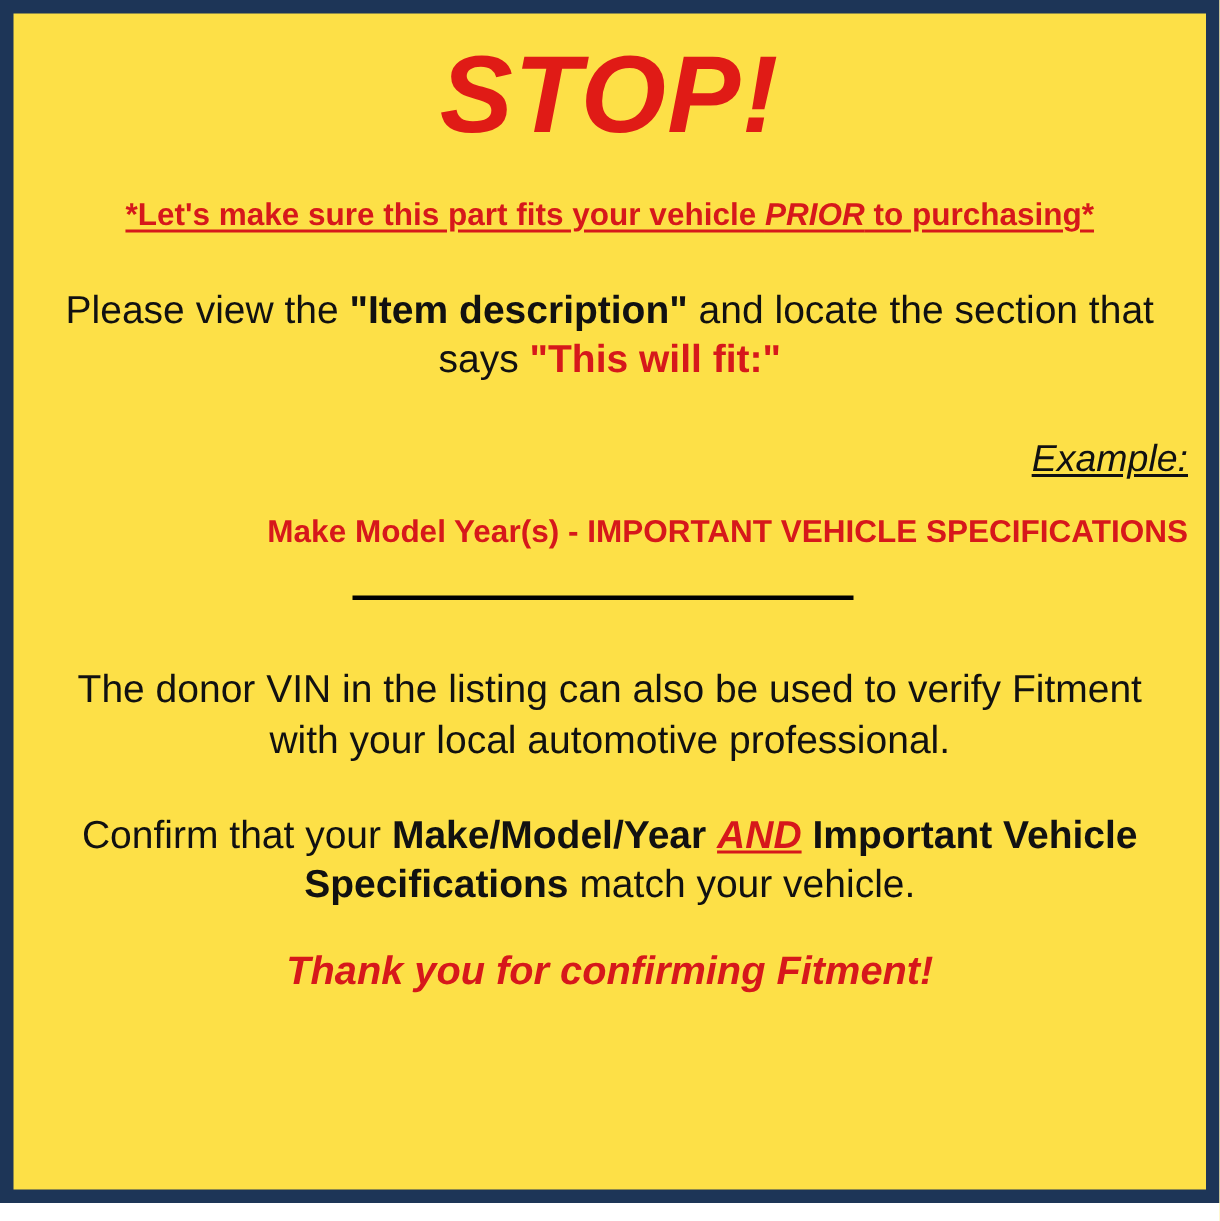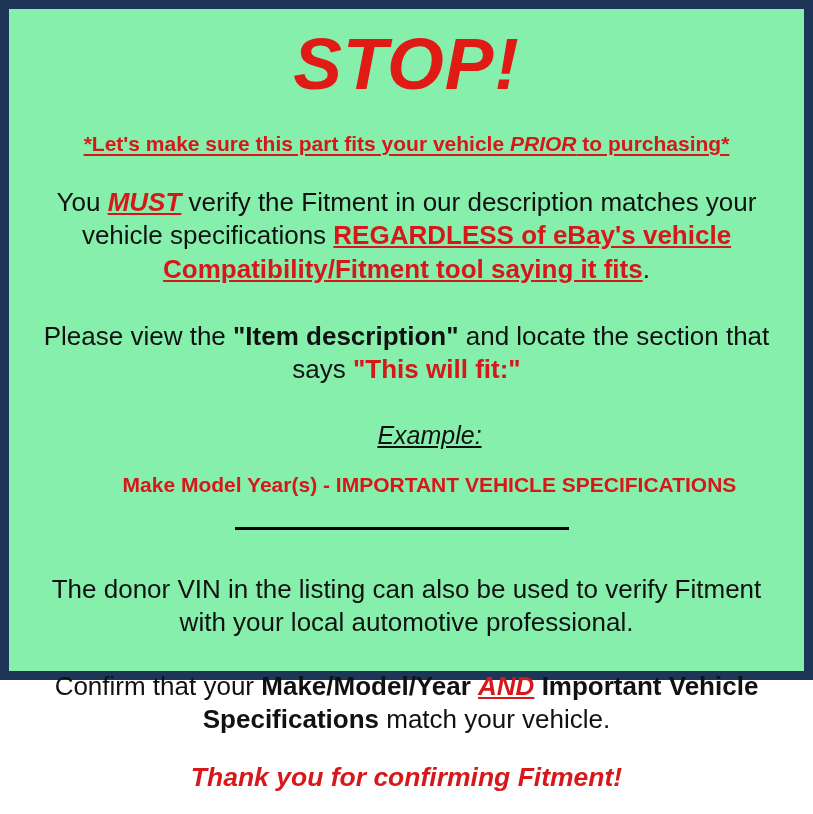--- a/index.html
+++ b/index.html
@@ -9,23 +9,23 @@
   }
   body {
     width: 813px;
     height: 814px;
     overflow: hidden;
     font-family: "Liberation Sans", sans-serif;
   }
   .notice-card {
     box-sizing: border-box;
     width: 813px;
-    height: 680px;
+    height: 802px;
     border: 9px solid #1d3557;
-    background: #86efac;
+    background: #fde047;
     padding: 0 12px;
     display: block;
   }
   .inner {
     width: 100%;
     height: 100%;
     text-align: center;
     color: #000000;
   }
 
@@ -67,21 +67,21 @@
   .p-confirm{ margin-top: 30px; }
   .p-vin    { margin-top: 38px; }
 
   .b        { font-weight: bold; }
   .redb     { color: #d6181b; font-weight: bold; }
   .u        { text-decoration: underline; text-underline-offset: 2px; }
   .i        { font-style: italic; }
 
   
   .example-block {
-    text-align: center;
+    text-align: right;
     padding-left: 46px;
     margin-top: 36px;
   }
   .example-label {
     font-size: 25px;
     font-style: italic;
     text-decoration: underline;
     text-underline-offset: 2px;
     color: #111111;
     line-height: 1.1;
@@ -129,21 +129,20 @@
 </head>
 <body>
 
 <div class="notice-card">
   <div class="inner">
 
     <div class="headline">STOP!</div>
 
     <div class="subheading"><span>*Let's make sure this part fits your vehicle </span><span class="ital">PRIOR</span><span> to purchasing*</span></div>
 
-    <p class="para p-must"><span>You </span><span class="redb i u">MUST</span><span> verify the Fitment in our description matches your vehicle specifications </span><span class="redb u">REGARDLESS of eBay's vehicle Compatibility/Fitment tool saying it fits</span><span>.</span></p>
 
     <p class="para p-please"><span>Please view the </span><span class="b">"Item description"</span><span> and locate the section that says </span><span class="redb">"This will fit:"</span></p>
 
     <div class="example-block">
       <div class="example-label">Example:</div>
       <div class="example-spec">Make Model Year(s) - IMPORTANT VEHICLE SPECIFICATIONS</div>
     </div>
 
     <div class="divider-wrap">
       <div class="divider"></div>

